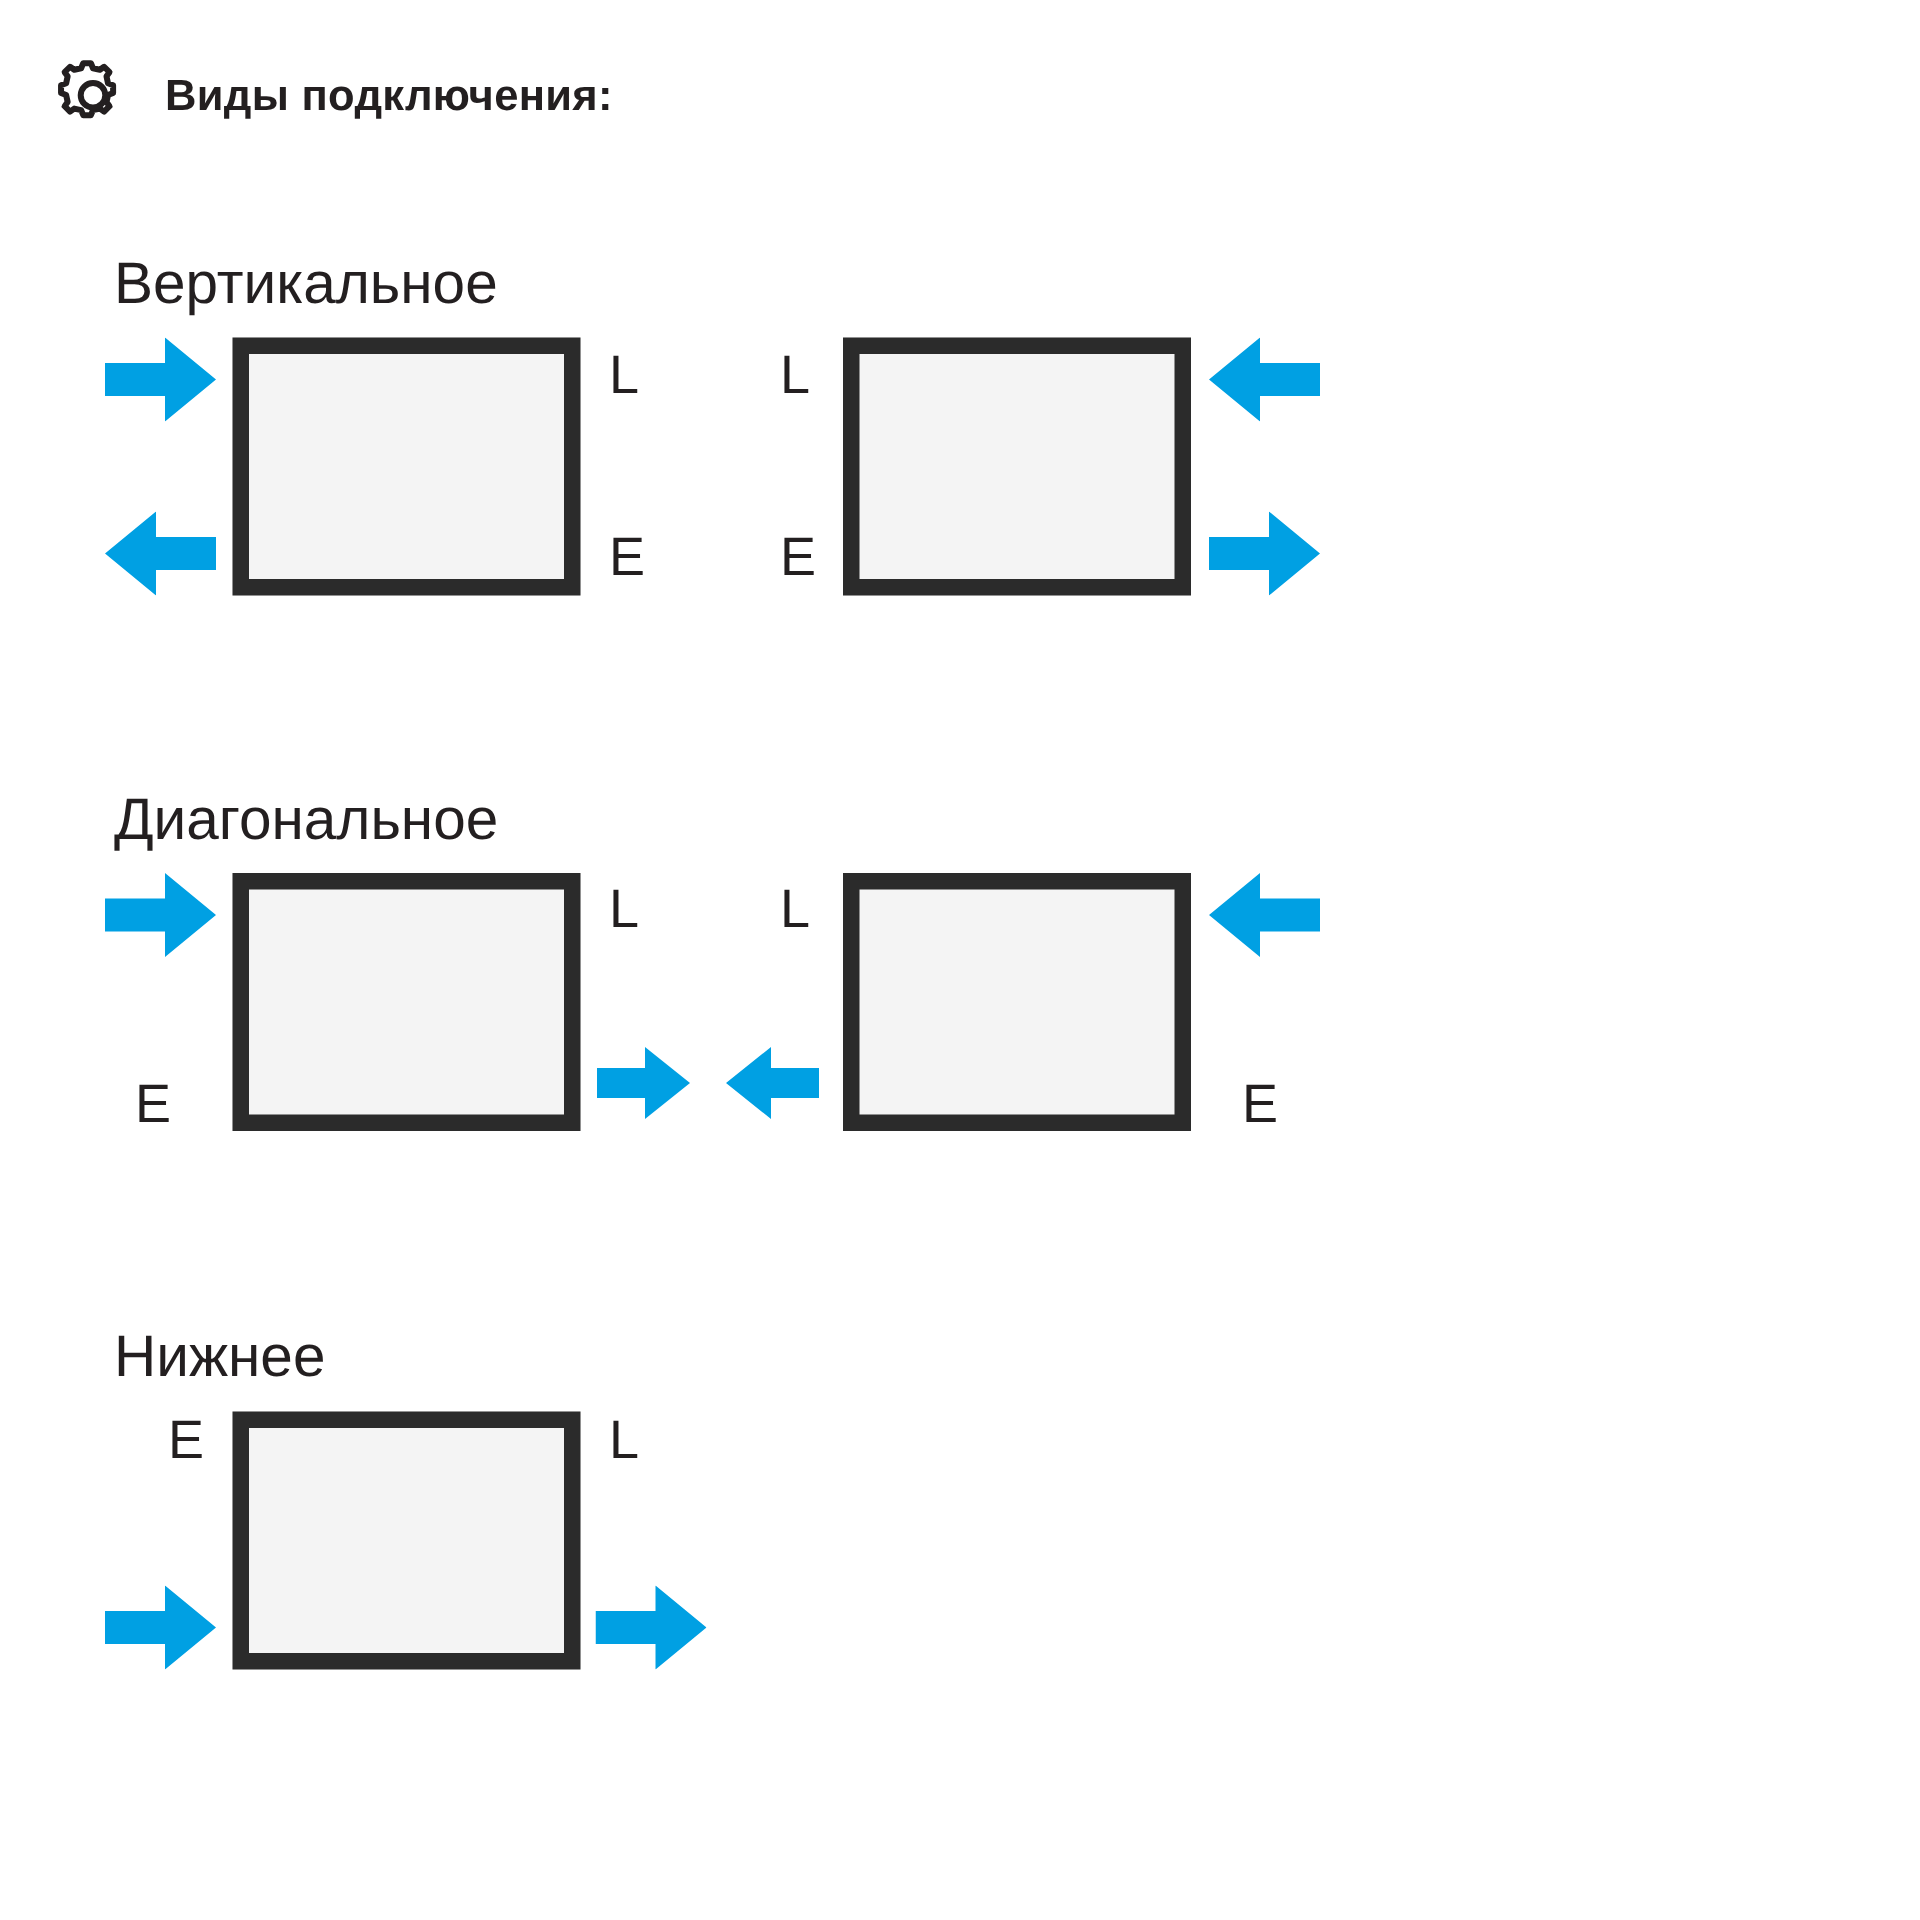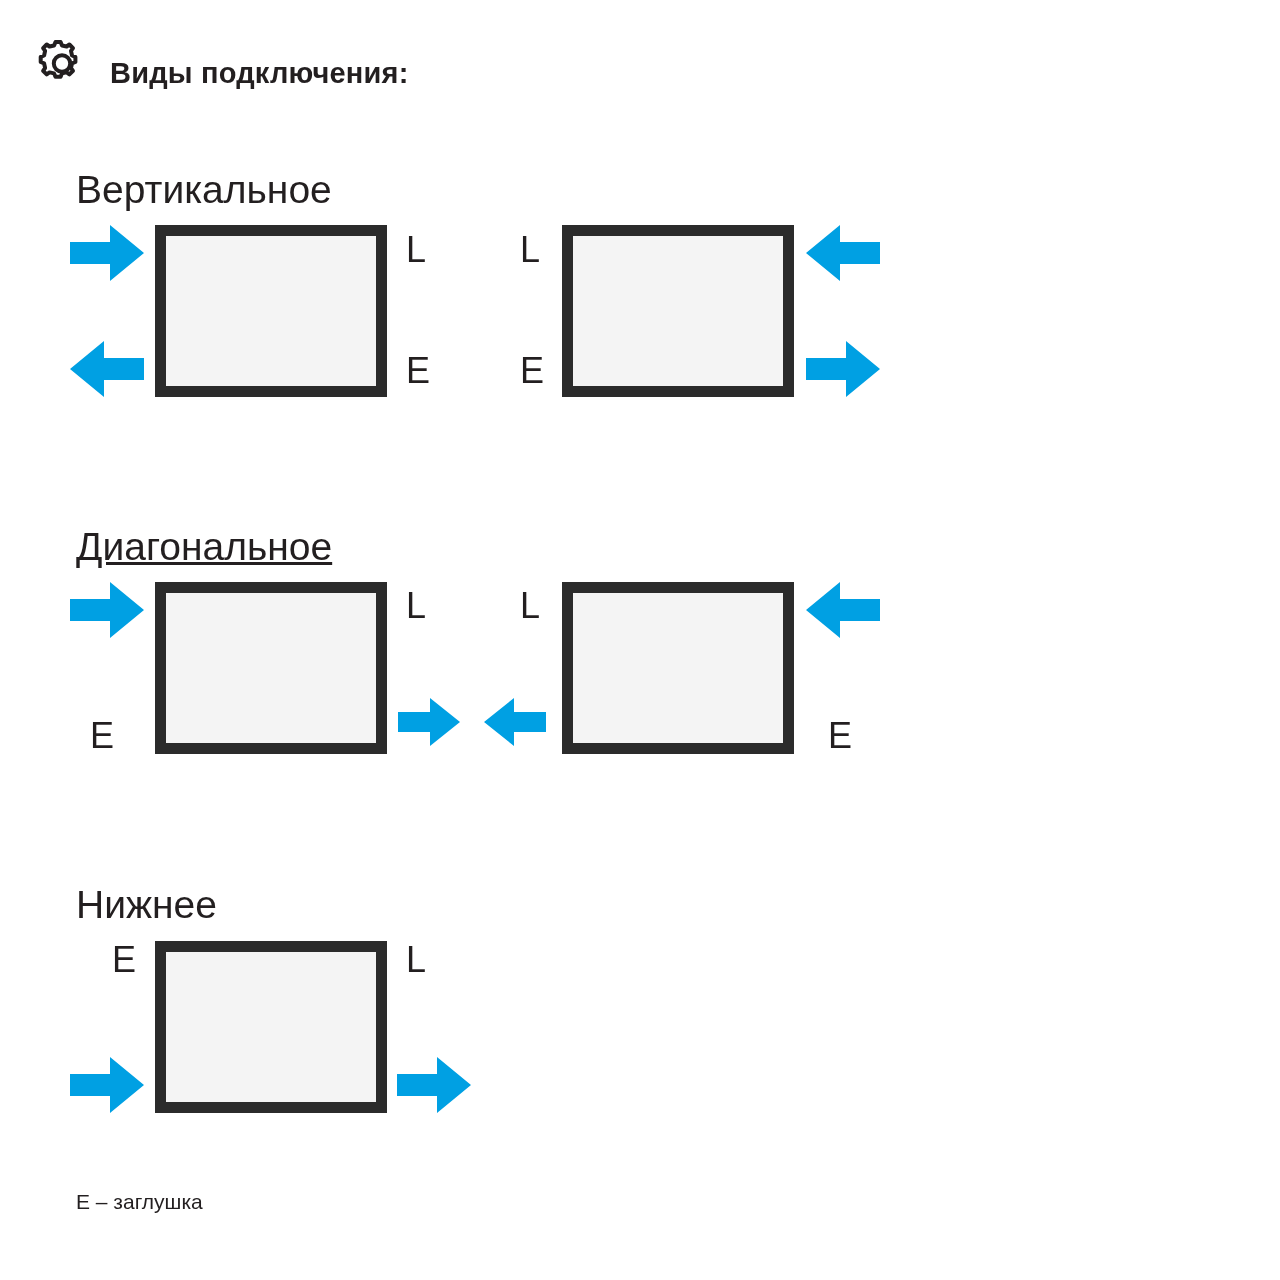--- a/index.html
+++ b/index.html
@@ -15,21 +15,21 @@
     color: #231f20;
     overflow: hidden;
   }
 
   
   .header {
     position: absolute;
     left: 36px;
     top: 38px;
     display: flex;
-    align-items: flex-end;
+    align-items: center;
     gap: 22px;
   }
   .gear-icon {
     width: 52px;
     height: 52px;
     display: block;
   }
   .header-title {
     font-size: 29px;
     font-weight: bold;
@@ -142,21 +142,21 @@
     <svg viewBox="0 0 74 56" xmlns="http://www.w3.org/2000/svg">
       <polygon points="0,17 40,17 40,0 74,28 40,56 40,39 0,39" fill="#00a0e3"></polygon>
     </svg>
   </div>
 
   <div class="label" style="left:520px; top:232px;">L</div>
   <div class="label" style="left:520px; top:353px;">E</div>
 </div>
 
 <div class="section" style="top:0;">
-  <div class="section-title" style="top:525px;text-decoration:underline;">Диагональное</div>
+  <div class="section-title" style="top:525px;">Диагональное</div>
 
   <div class="radiator" style="left:155px; top:582px; width:232px; height:172px;"></div>
 
   <div class="arrow" style="left:70px; top:582px;">
     <svg viewBox="0 0 74 56" xmlns="http://www.w3.org/2000/svg">
       <polygon points="0,17 40,17 40,0 74,28 40,56 40,39 0,39" fill="#00a0e3"></polygon>
     </svg>
   </div>
 
   <div class="arrow small" style="left:398px; top:698px;">
@@ -201,14 +201,13 @@
     <svg viewBox="0 0 74 56" xmlns="http://www.w3.org/2000/svg">
       <polygon points="0,17 40,17 40,0 74,28 40,56 40,39 0,39" fill="#00a0e3"></polygon>
     </svg>
   </div>
 
   <div class="label" style="left:112px; top:942px;">E</div>
   <div class="label" style="left:406px; top:942px;">L</div>
 </div>
 
 <div class="legend">
-  <div>E – заглушка</div>
 </div>
 
 </body></html>

